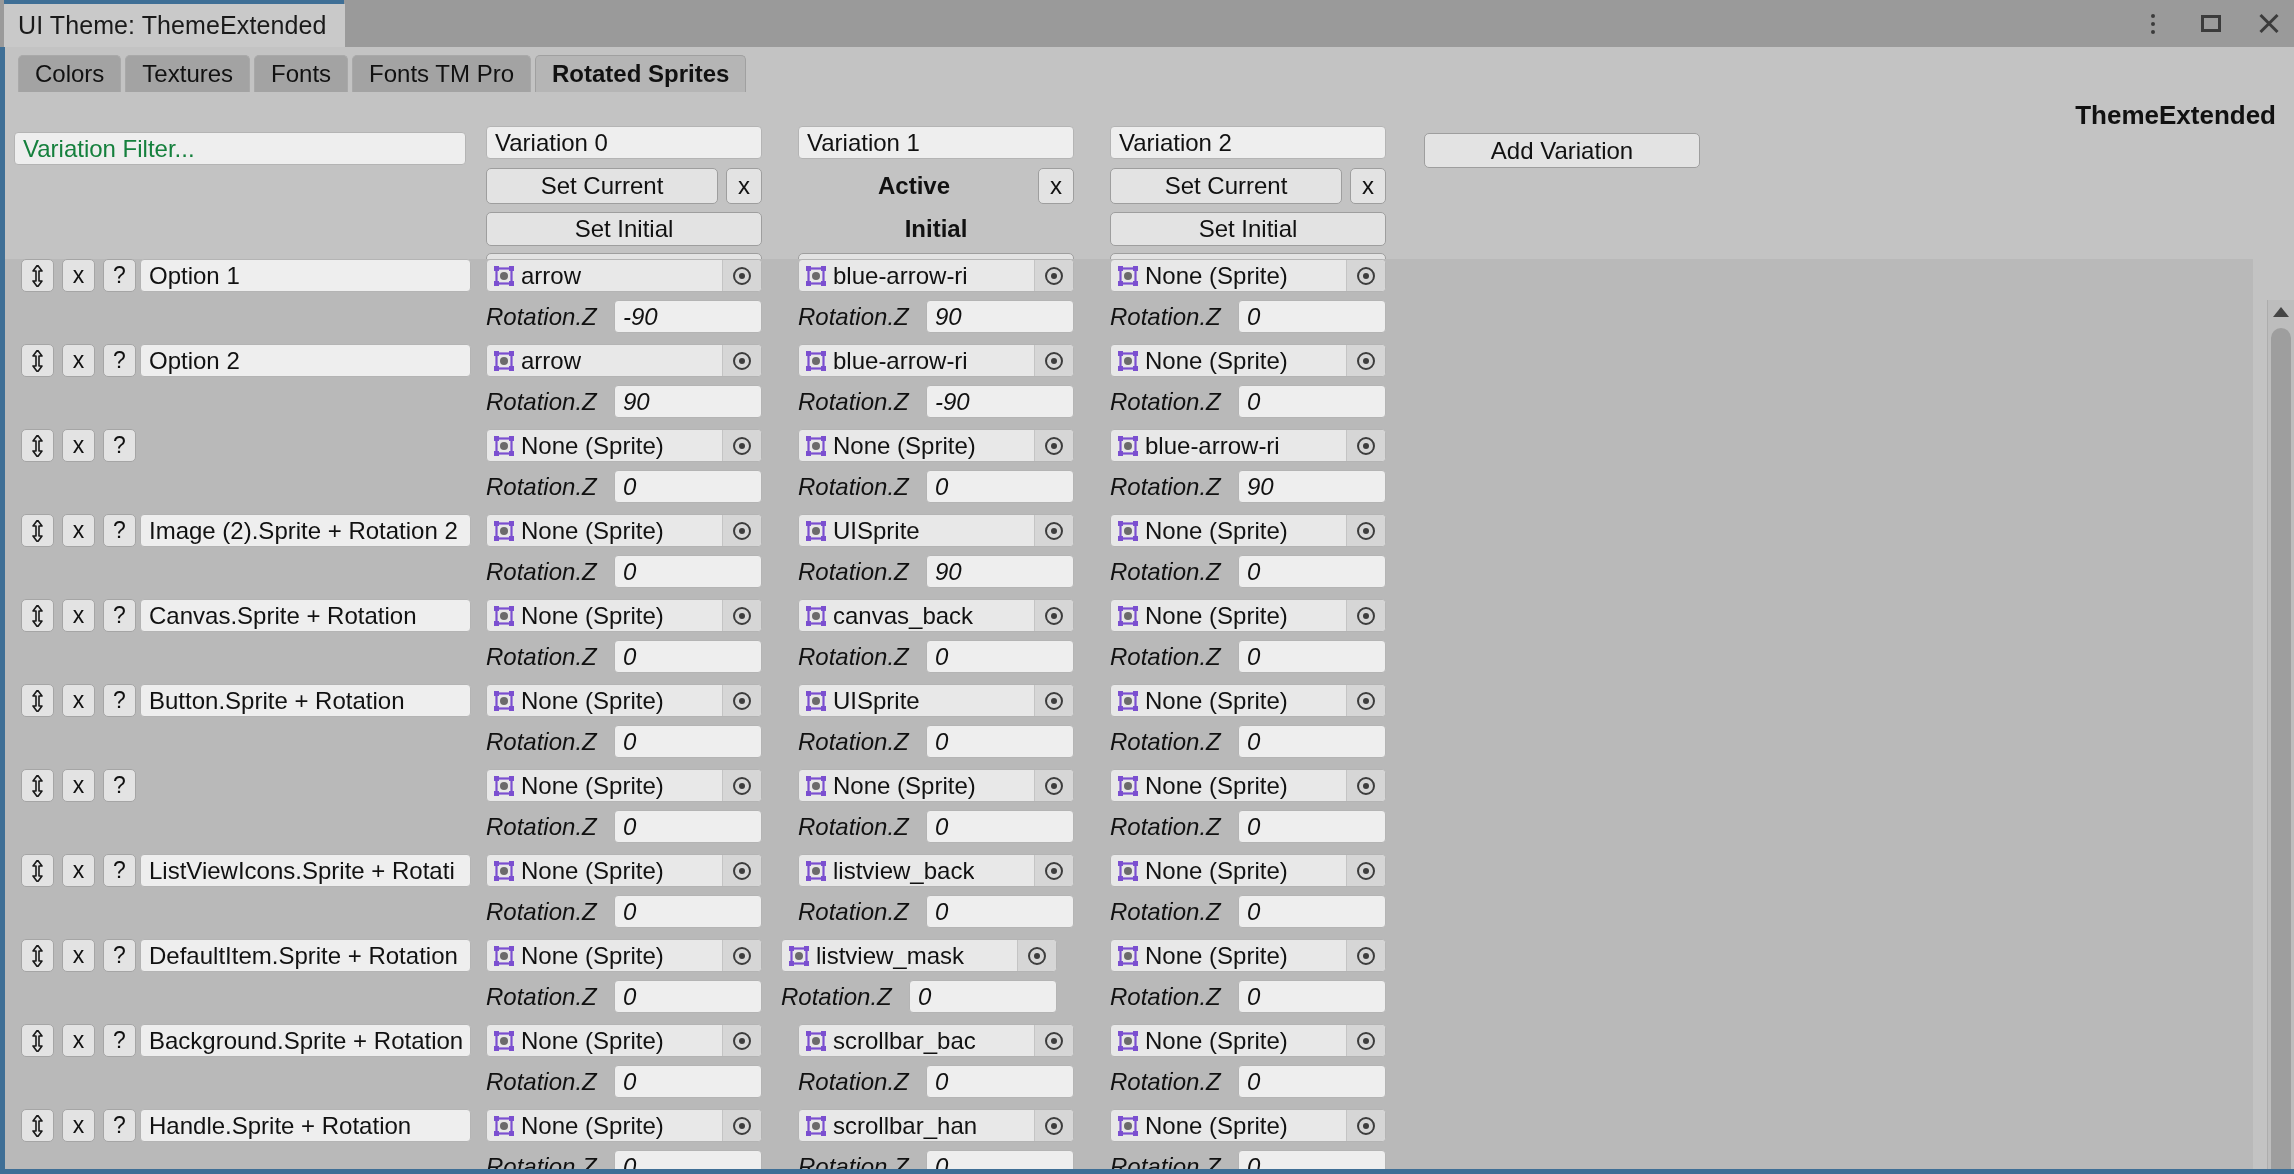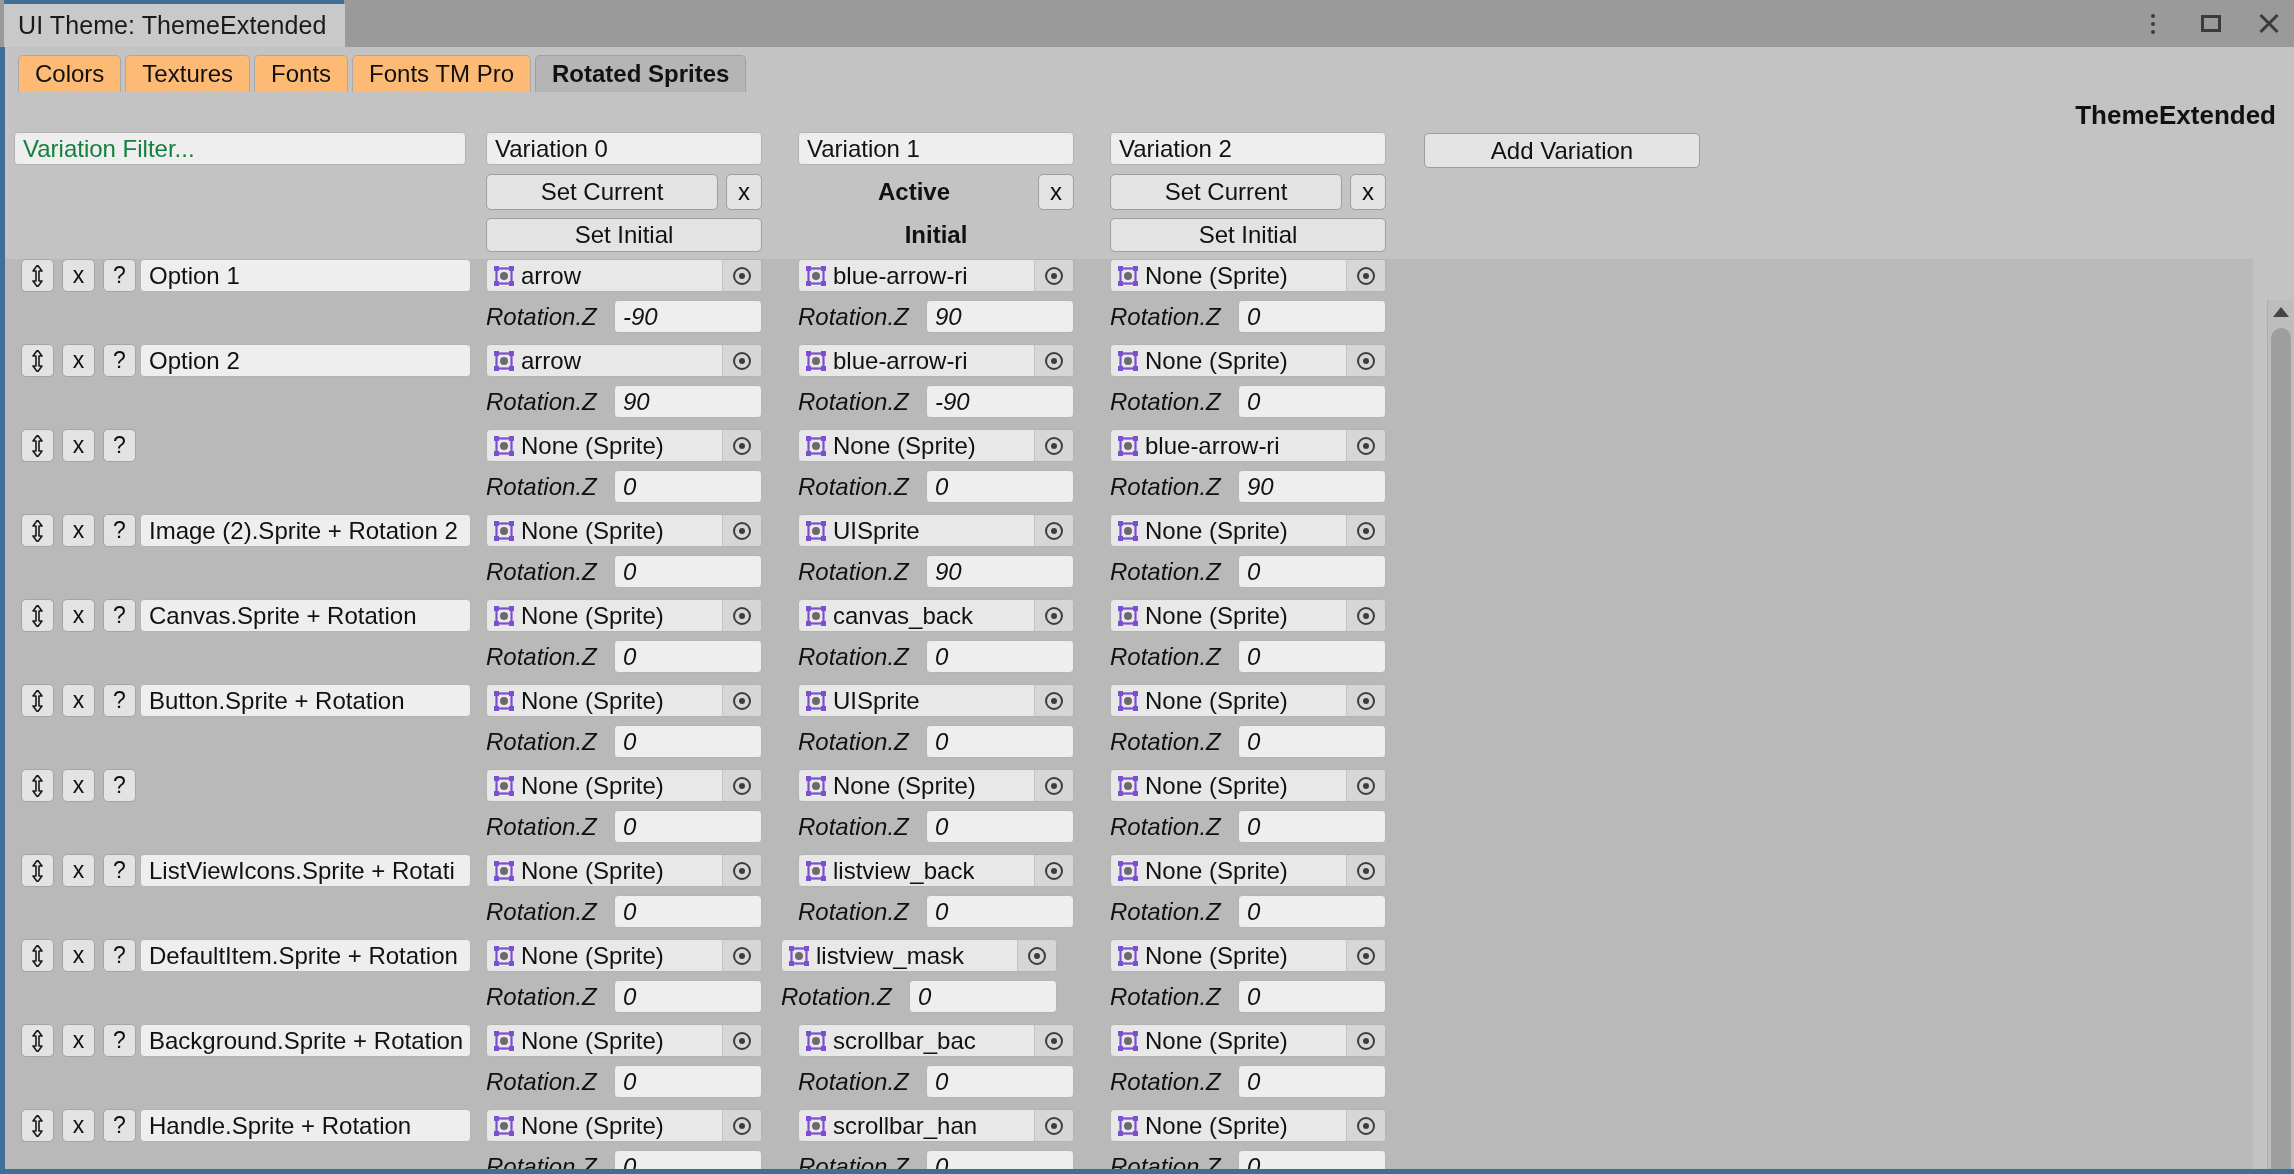--- a/index.html
+++ b/index.html
@@ -26,40 +26,40 @@
   .xico:before,.xico:after{content:"";position:absolute;left:0;top:10px;width:24px;height:3px;background:#3b3b3b;}
   .xico:before{transform:rotate(45deg);} .xico:after{transform:rotate(-45deg);}
 
   
   .body{position:absolute;left:0;top:47px;width:2294px;height:1127px;background:#c3c3c3;}
   .leftedge{position:absolute;left:0;top:0;width:5px;height:1127px;background:#3f6f96;}
 
   
   .tabrow{position:absolute;left:18px;top:7px;height:38px;display:flex;align-items:flex-end;}
   .tab{height:36px;padding:0 16px;display:flex;align-items:center;justify-content:center;
-    background:#fdba74;border:1px solid #a9a9a9;border-bottom:none;
+    background:#a3a3a3;border:1px solid #a9a9a9;border-bottom:none;
     border-radius:5px 5px 0 0;margin-right:4px;font-size:24px;color:#111;white-space:nowrap;cursor:default;}
   .tab.active{background:#b5b5b5;font-weight:bold;border-color:#a0a0a0;}
 
   
   .txtfield{background:#eeeeee;border:1px solid #b4b4b4;border-radius:4px;box-sizing:border-box;
     display:flex;align-items:center;padding:0 8px;font-size:24px;color:#111;white-space:nowrap;overflow:hidden;}
   .txtfield.ph{color:#15803d;}
   .btn{background:#e3e3e3;border:1px solid #9e9e9e;border-radius:5px;box-sizing:border-box;
     display:flex;align-items:center;justify-content:center;font-size:24px;color:#111;
     white-space:nowrap;cursor:default;}
   .lbl{font-size:24px;color:#111;display:flex;align-items:center;white-space:nowrap;}
   .lbl.b{font-weight:bold;justify-content:center;}
 
   
   .hdr-varfilter{position:absolute;left:14px;top:85px;width:452px;height:33px;}
   .hdr-optfilter{position:absolute;left:14px;top:216px;width:452px;height:33px;}
   .themename{position:absolute;right:18px;top:53px;font-size:26px;font-weight:bold;color:#111;}
 
-  .colhdr{position:absolute;top:85px;}
+  .colhdr{position:absolute;top:79px;}
   .colhdr .namefield{height:33px;}
   .colhdr .r2{position:absolute;top:42px;height:36px;}
   .colhdr .r3{position:absolute;top:86px;height:34px;}
   .colhdr .r4{position:absolute;top:127px;height:34px;}
   .xbtn{position:absolute;top:42px;width:36px;height:36px;}
   .addvar{position:absolute;left:1424px;top:86px;width:276px;height:35px;}
 
   
   .scrollarea{position:absolute;left:5px;top:212px;width:2248px;height:915px;background:#b9b9b9;overflow:hidden;}
   .scrollinner{position:absolute;left:0;top:0;width:2248px;}

